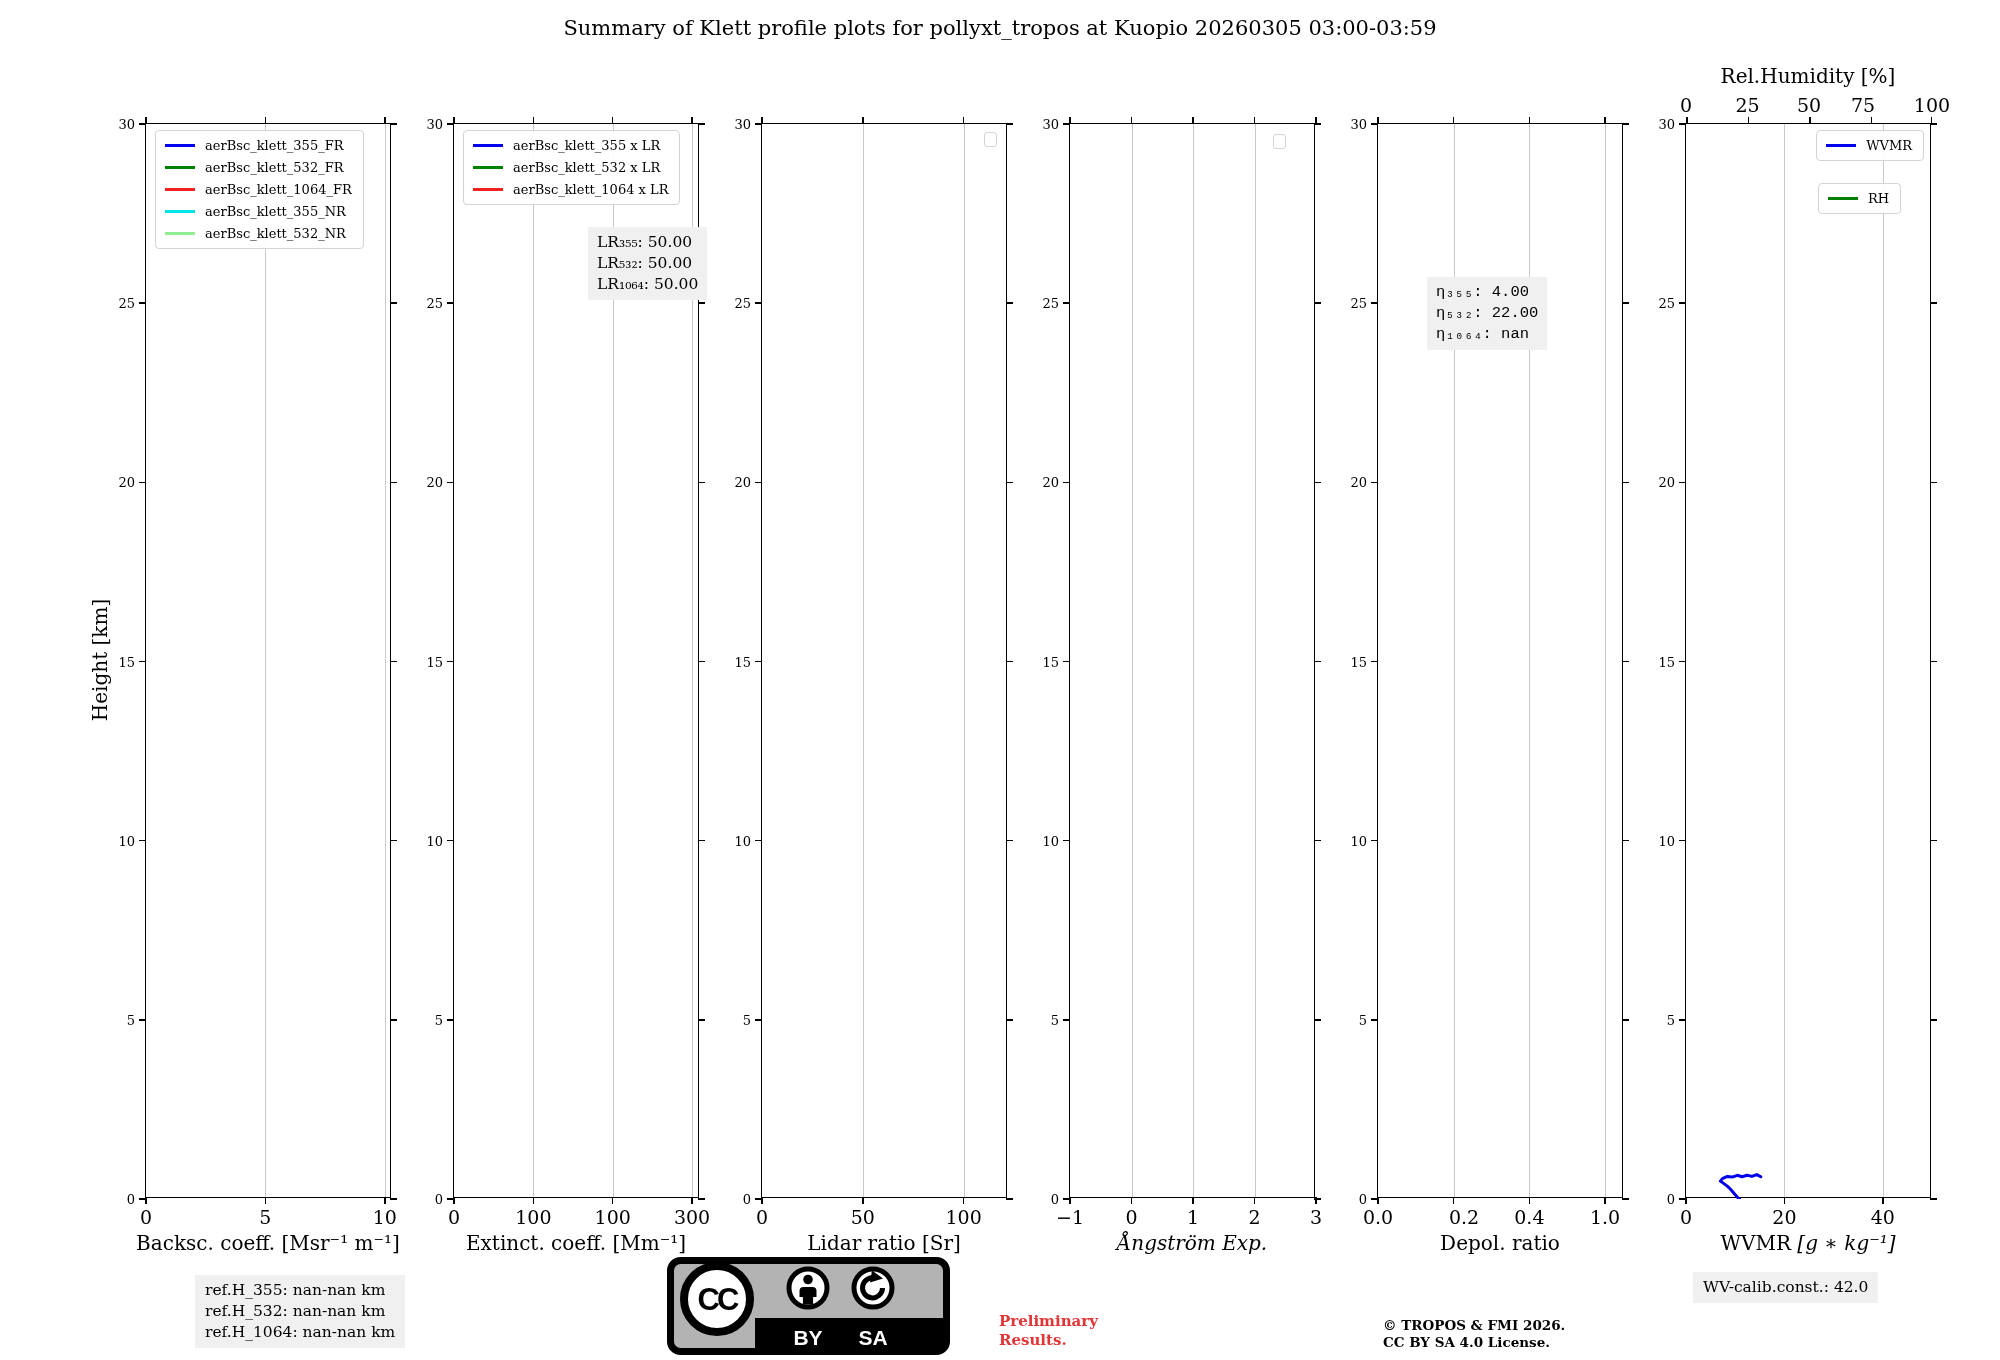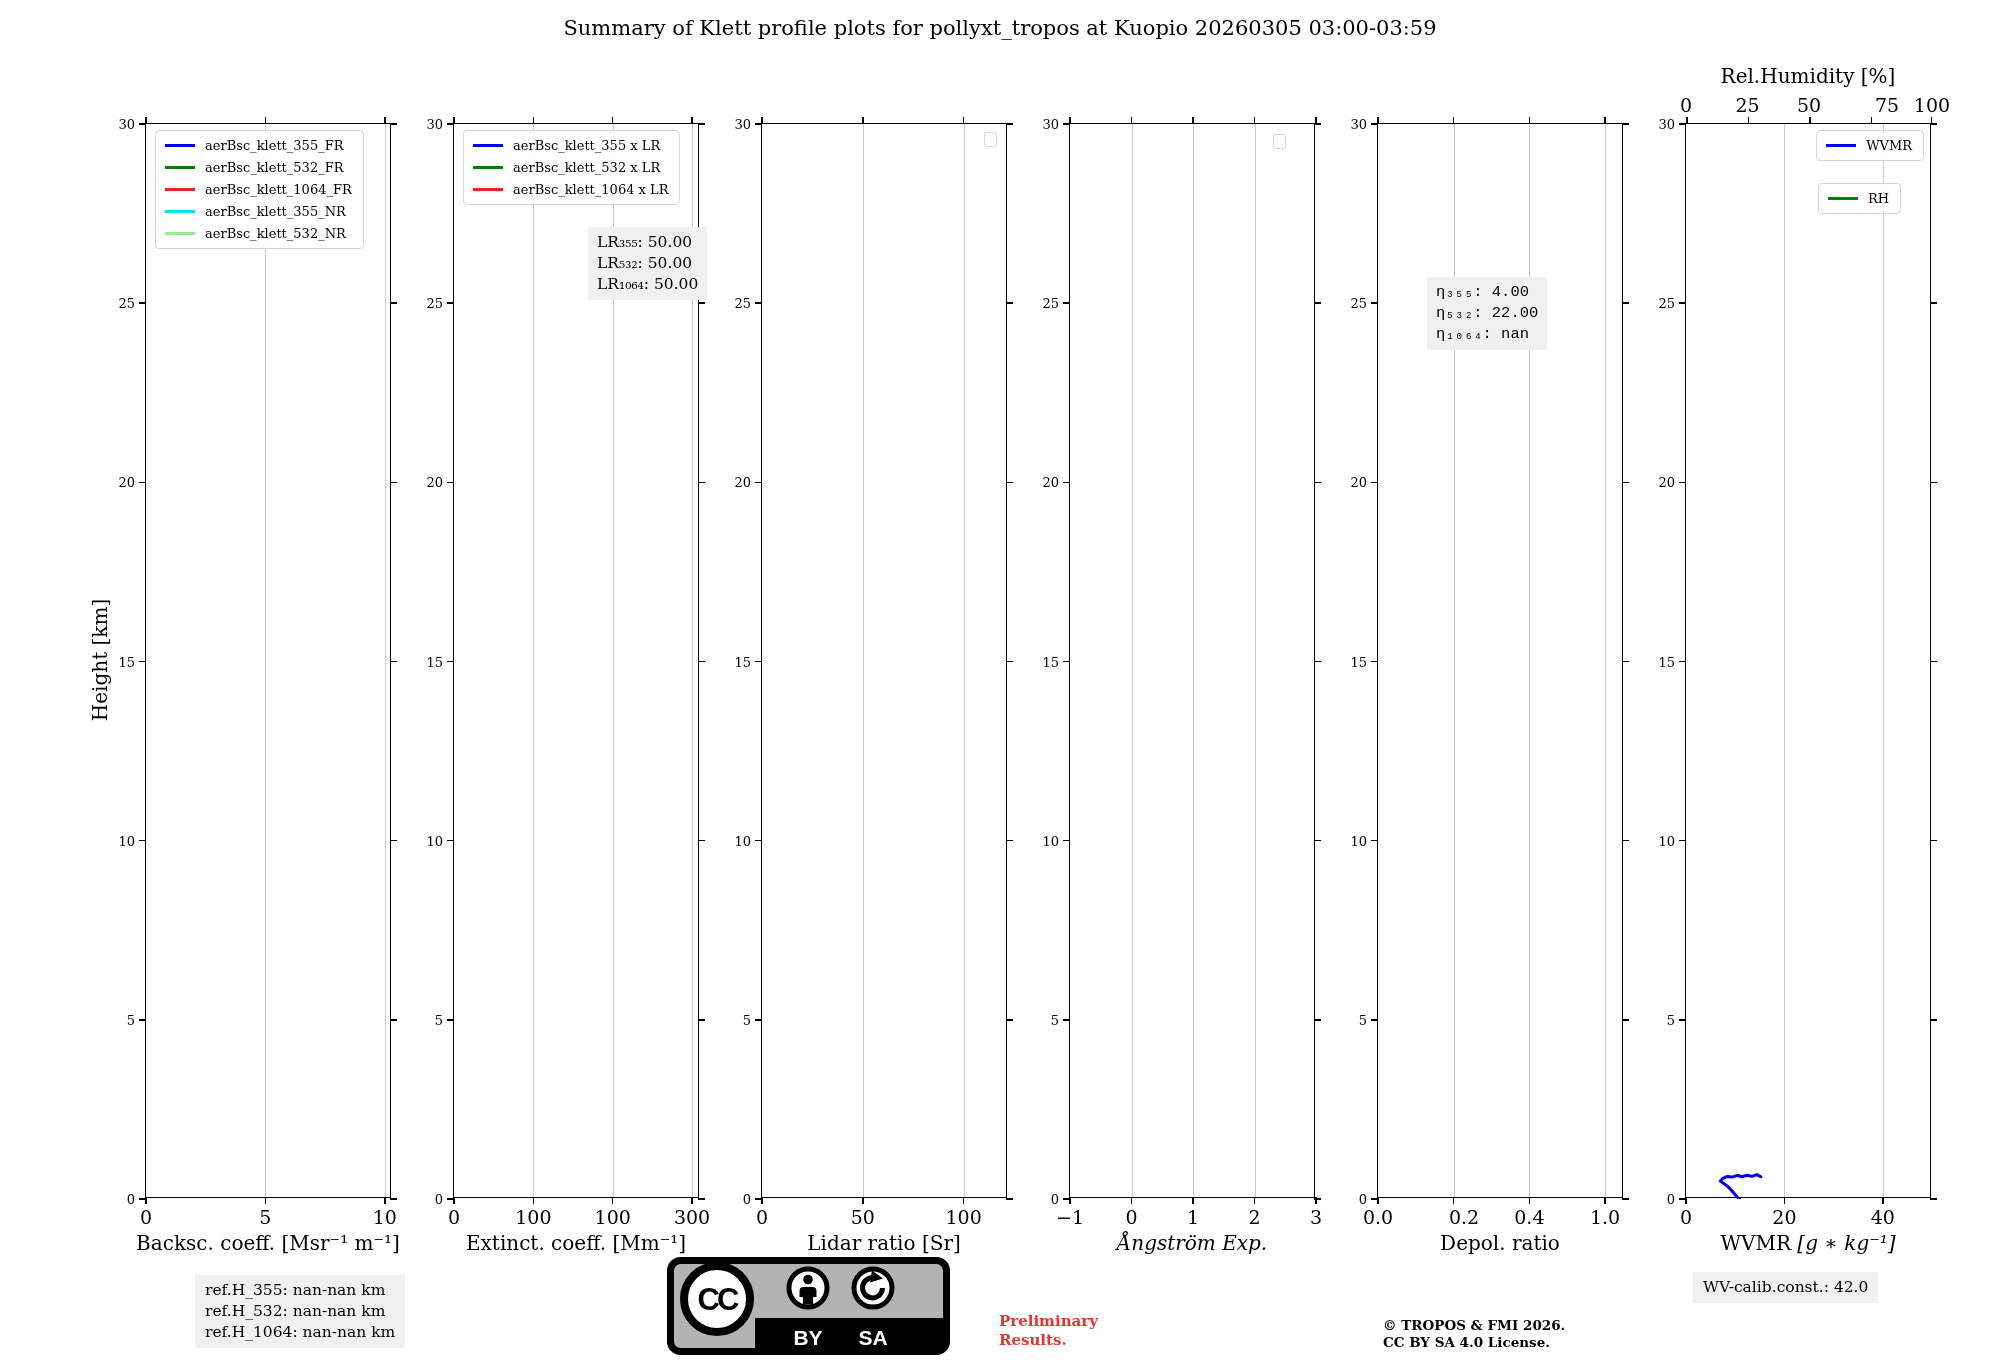--- a/index.html
+++ b/index.html
@@ -339,21 +339,21 @@
       <div class="tick tick-l" style="top: -0.75px;"></div>
       <div class="tick tick-r" style="top: -0.75px;"></div>
       <div class="ytick-label" style="top: 0px;">30</div>
       <div class="tick tick-tt" style="left: 0px;"></div>
       <div class="toptick-label" style="left: 0px;">0</div>
       <div class="tick tick-tt" style="left: 61.5px;"></div>
       <div class="toptick-label" style="left: 61.5px;">25</div>
       <div class="tick tick-tt" style="left: 123px;"></div>
       <div class="toptick-label" style="left: 123px;">50</div>
       <div class="tick tick-tt" style="left: 184.5px;"></div>
-      <div class="toptick-label" style="left: 201px;">75</div>
+      <div class="toptick-label" style="left: 177px;">75</div>
       <div class="tick tick-tt" style="left: 244.5px;"></div>
       <div class="toptick-label" style="left: 246px;">100</div>
       <div class="legend" style="right: 6px; top: 6px;">
         <div class="lrow">
           <div class="lsample" style="background: rgb(0, 0, 238);"></div>
           <div class="llabel">WVMR</div>
         </div>
       </div>
       <div class="legend" style="right: 29px; top: 59px;">
         <div class="lrow">

